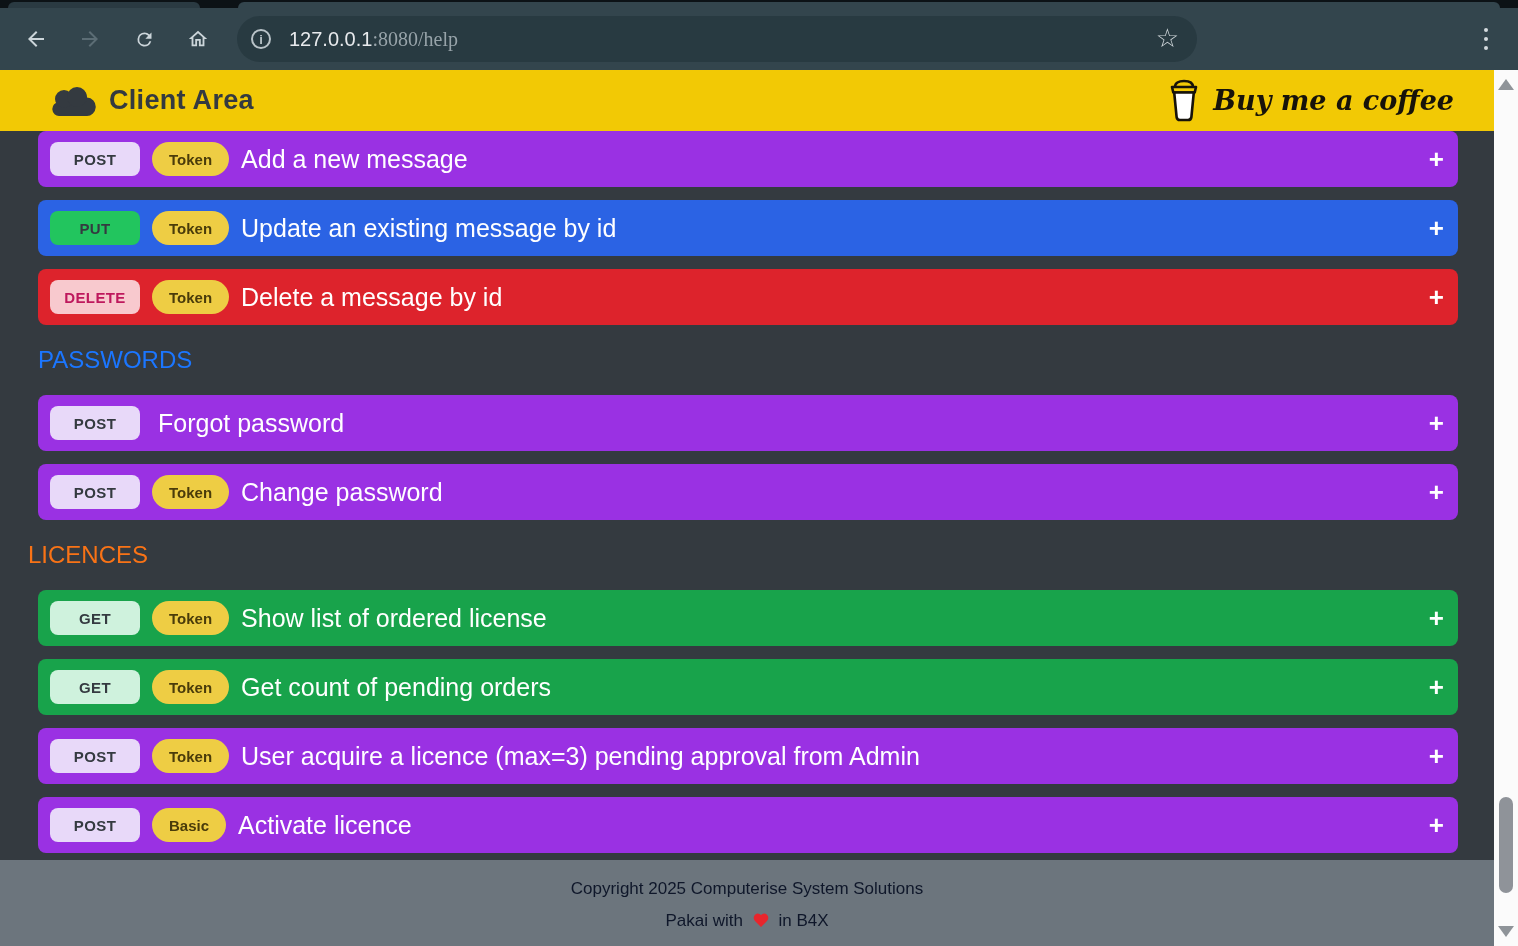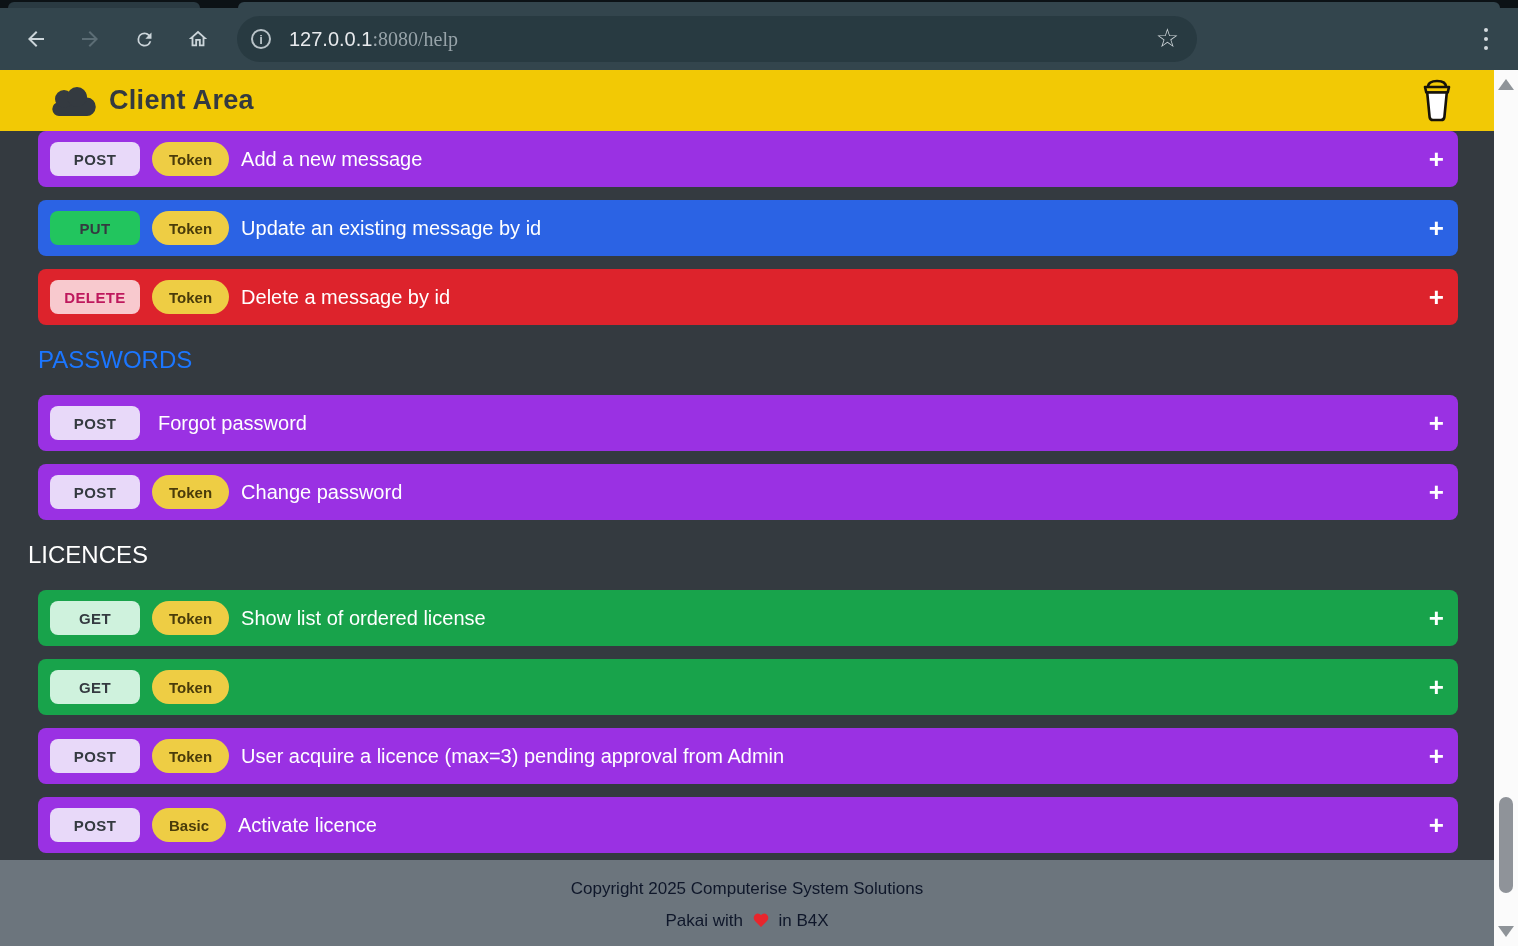--- a/index.html
+++ b/index.html
@@ -50,21 +50,21 @@
   
   .content { position:absolute; top:82px; left:0; width:1494px; height:708px; z-index:1; }
   .section-title { margin:21px 0 21px 38px; font-size:24px; font-weight:normal; color:#1b76ff; }
   .api-row { height:56px; margin:0 36px 13px 38px; border-radius:8px; display:flex; align-items:center;
              padding:0 14px 0 12px; cursor:pointer; }
   .api-row.partial { margin-top:-21px; }
   .method-badge { width:90px; height:34px; border-radius:8px; display:flex; align-items:center; justify-content:center;
                   font-size:15px; font-weight:bold; letter-spacing:0.4px; color:#343a40; margin-right:12px; flex:0 0 auto; }
   .auth-badge { height:34px; padding:0 17px; border-radius:17px; display:flex; align-items:center; justify-content:center;
                 font-size:15px; font-weight:bold; background:#eecd44; color:#4a3c0a; margin-right:6px; flex:0 0 auto; }
-  .row-title { margin-left:6px; font-size:20px; color:#ffffff; white-space:nowrap; }
+  .row-title { margin-left:6px; font-size:25px; color:#ffffff; white-space:nowrap; }
   .row-plus { margin-left:auto; font-size:26px; font-weight:bold; color:#ffffff; line-height:1; }
 
   
   .footer { position:absolute; bottom:0; left:0; width:1494px; height:86px; background:#6c757d; z-index:6;
             text-align:center; color:#0f172a; font-size:17px; line-height:32px; padding-top:13px; }
   .footer .heart-icon { display:inline-block; vertical-align:-2px; margin:0 4px; }
 </style>
 </head>
 <body>
 
@@ -117,20 +117,21 @@
         <circle cx="27" cy="12" r="10" fill="#343a40"></circle>
       </svg>
       <span class="brand-title">Client Area</span>
     </div>
     <div class="bmc">
       <svg width="34" height="46" viewBox="0 0 34 46">
         <path d="M8 9 C8 5 11.5 3 17 3 S26 5 26 9" fill="none" stroke="#17130a" stroke-width="2.6" stroke-linecap="round"></path>
         <path d="M5 9 h24 l-1.3 5.5 h-21.4 z" fill="#f2c905" stroke="#17130a" stroke-width="2.6" stroke-linejoin="round"></path>
         <path d="M7.2 14.5 h19.6 l-2.4 24.5 a3.4 3.4 0 0 1-3.4 3 h-8 a3.4 3.4 0 0 1-3.4-3 z" fill="#ffffff" stroke="#17130a" stroke-width="2.6" stroke-linejoin="round"></path>
       </svg>
+      <span class="bmc-label">Buy me a coffee</span>
     </div>
   </div>
 
   <div class="content">
     <div id="sections-root">
         <div class="api-row partial" style="background: rgb(154, 49, 227);">
           <div class="method-badge" style="background: rgb(232, 217, 249); color: rgb(52, 58, 64);">POST</div>
           <div class="auth-badge" style="background: rgb(238, 205, 68); color: rgb(74, 60, 10);">Token</div>
           <div class="row-title">Add a new message</div>
           <div class="row-plus">+</div>
@@ -152,30 +153,31 @@
           <div class="method-badge" style="background: rgb(232, 217, 249); color: rgb(52, 58, 64);">POST</div>
           <div class="row-title">Forgot password</div>
           <div class="row-plus">+</div>
         </div>
         <div class="api-row" style="background: rgb(154, 49, 227);">
           <div class="method-badge" style="background: rgb(232, 217, 249); color: rgb(52, 58, 64);">POST</div>
           <div class="auth-badge" style="background: rgb(238, 205, 68); color: rgb(74, 60, 10);">Token</div>
           <div class="row-title">Change password</div>
           <div class="row-plus">+</div>
         </div>
-        <div class="section-title" style="color: #ffffff; margin-left: 28px;">LICENCES</div>
+        <div class="section-title" style="color: #f97316; margin-left: 28px;">LICENCES</div>
         <div class="api-row" style="background: rgb(24, 163, 75);">
           <div class="method-badge" style="background: rgb(207, 242, 221); color: rgb(52, 58, 64);">GET</div>
           <div class="auth-badge" style="background: rgb(238, 205, 68); color: rgb(74, 60, 10);">Token</div>
           <div class="row-title">Show list of ordered license</div>
           <div class="row-plus">+</div>
         </div>
         <div class="api-row" style="background: rgb(24, 163, 75);">
           <div class="method-badge" style="background: rgb(207, 242, 221); color: rgb(52, 58, 64);">GET</div>
           <div class="auth-badge" style="background: rgb(238, 205, 68); color: rgb(74, 60, 10);">Token</div>
+          <div class="row-title">Get count of pending orders</div>
           <div class="row-plus">+</div>
         </div>
         <div class="api-row" style="background: rgb(154, 49, 227);">
           <div class="method-badge" style="background: rgb(232, 217, 249); color: rgb(52, 58, 64);">POST</div>
           <div class="auth-badge" style="background: rgb(238, 205, 68); color: rgb(74, 60, 10);">Token</div>
           <div class="row-title">User acquire a licence (max=3) pending approval from Admin</div>
           <div class="row-plus">+</div>
         </div>
         <div class="api-row" style="background: rgb(154, 49, 227);">
           <div class="method-badge" style="background: rgb(232, 217, 249); color: rgb(52, 58, 64);">POST</div>

